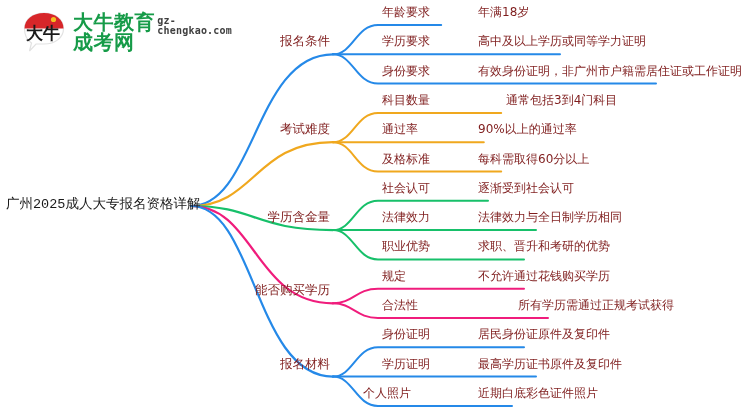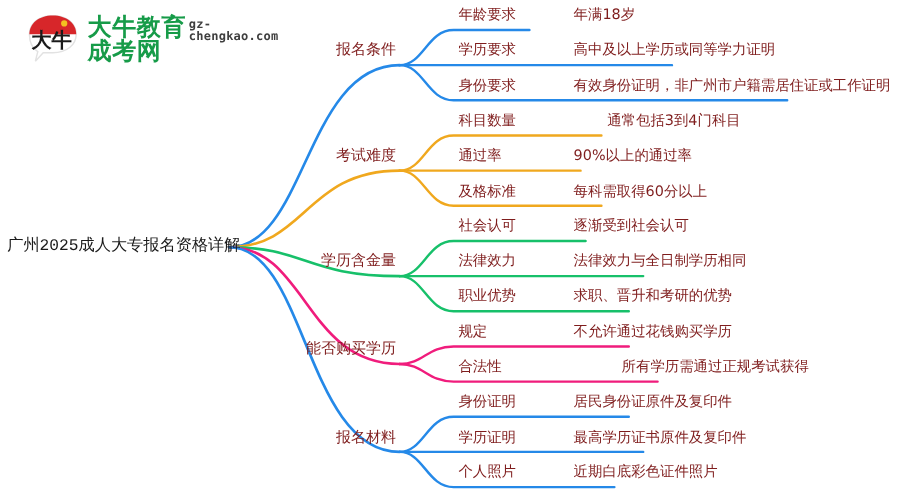--- a/index.html
+++ b/index.html
@@ -173,15 +173,15 @@
     <div class="node lvl2" style="left: 130px; top: 299.35px; width: 200px;">能否购买学历</div>
     <div class="node lvl3" style="left: 382px; top: 284.7px;">规定</div>
     <div class="node lvl3" style="left: 478px; top: 284.7px;">不允许通过花钱购买学历</div>
     <div class="node lvl3" style="left: 382px; top: 314px;">合法性</div>
     <div class="node lvl3" style="left: 478px; top: 314px; margin-left: 40px;">所有学历需通过正规考试获得</div>
     <div class="node lvl2" style="left: 130px; top: 372.6px; width: 200px;">报名材料</div>
     <div class="node lvl3" style="left: 382px; top: 343.3px;">身份证明</div>
     <div class="node lvl3" style="left: 478px; top: 343.3px;">居民身份证原件及复印件</div>
     <div class="node lvl3" style="left: 382px; top: 372.6px;">学历证明</div>
     <div class="node lvl3" style="left: 478px; top: 372.6px;">最高学历证书原件及复印件</div>
-    <div class="node lvl3" style="left: 382px; top: 401.9px;">个人照片</div>
+    <div class="node lvl3" style="left: 363px; top: 401.9px;">个人照片</div>
     <div class="node lvl3" style="left: 478px; top: 401.9px;">近期白底彩色证件照片</div>
   </div>
 
 </body></html>

